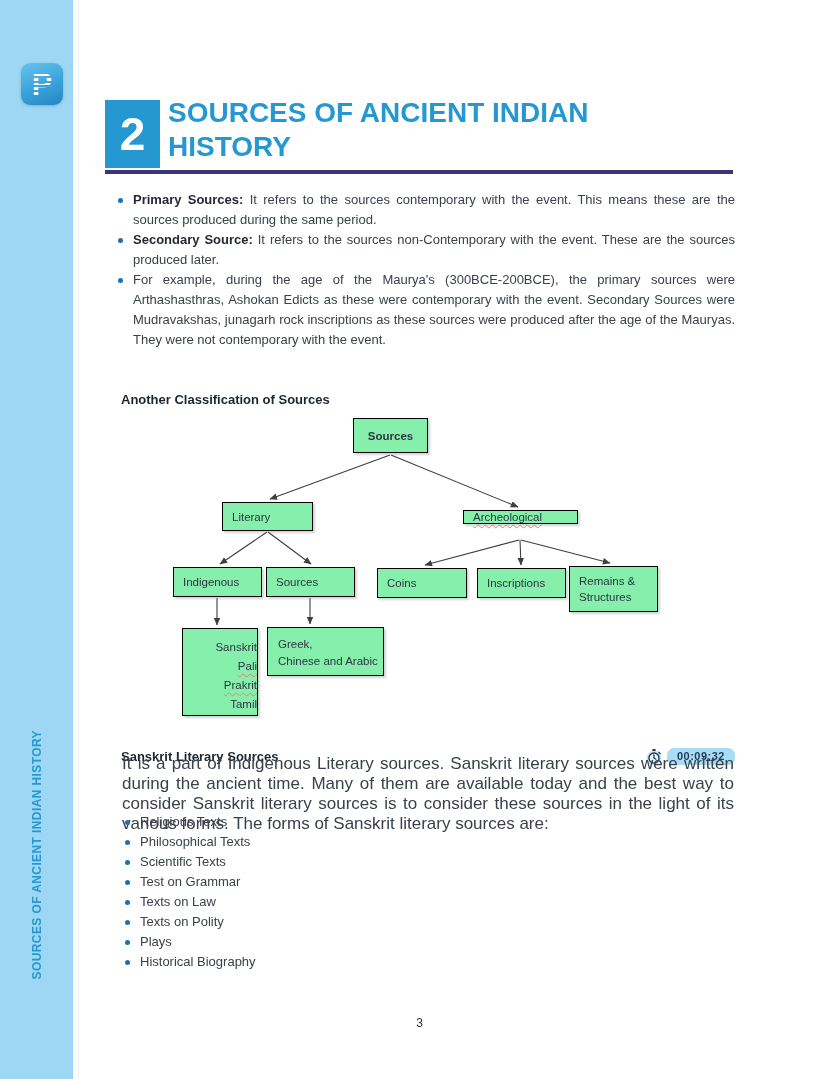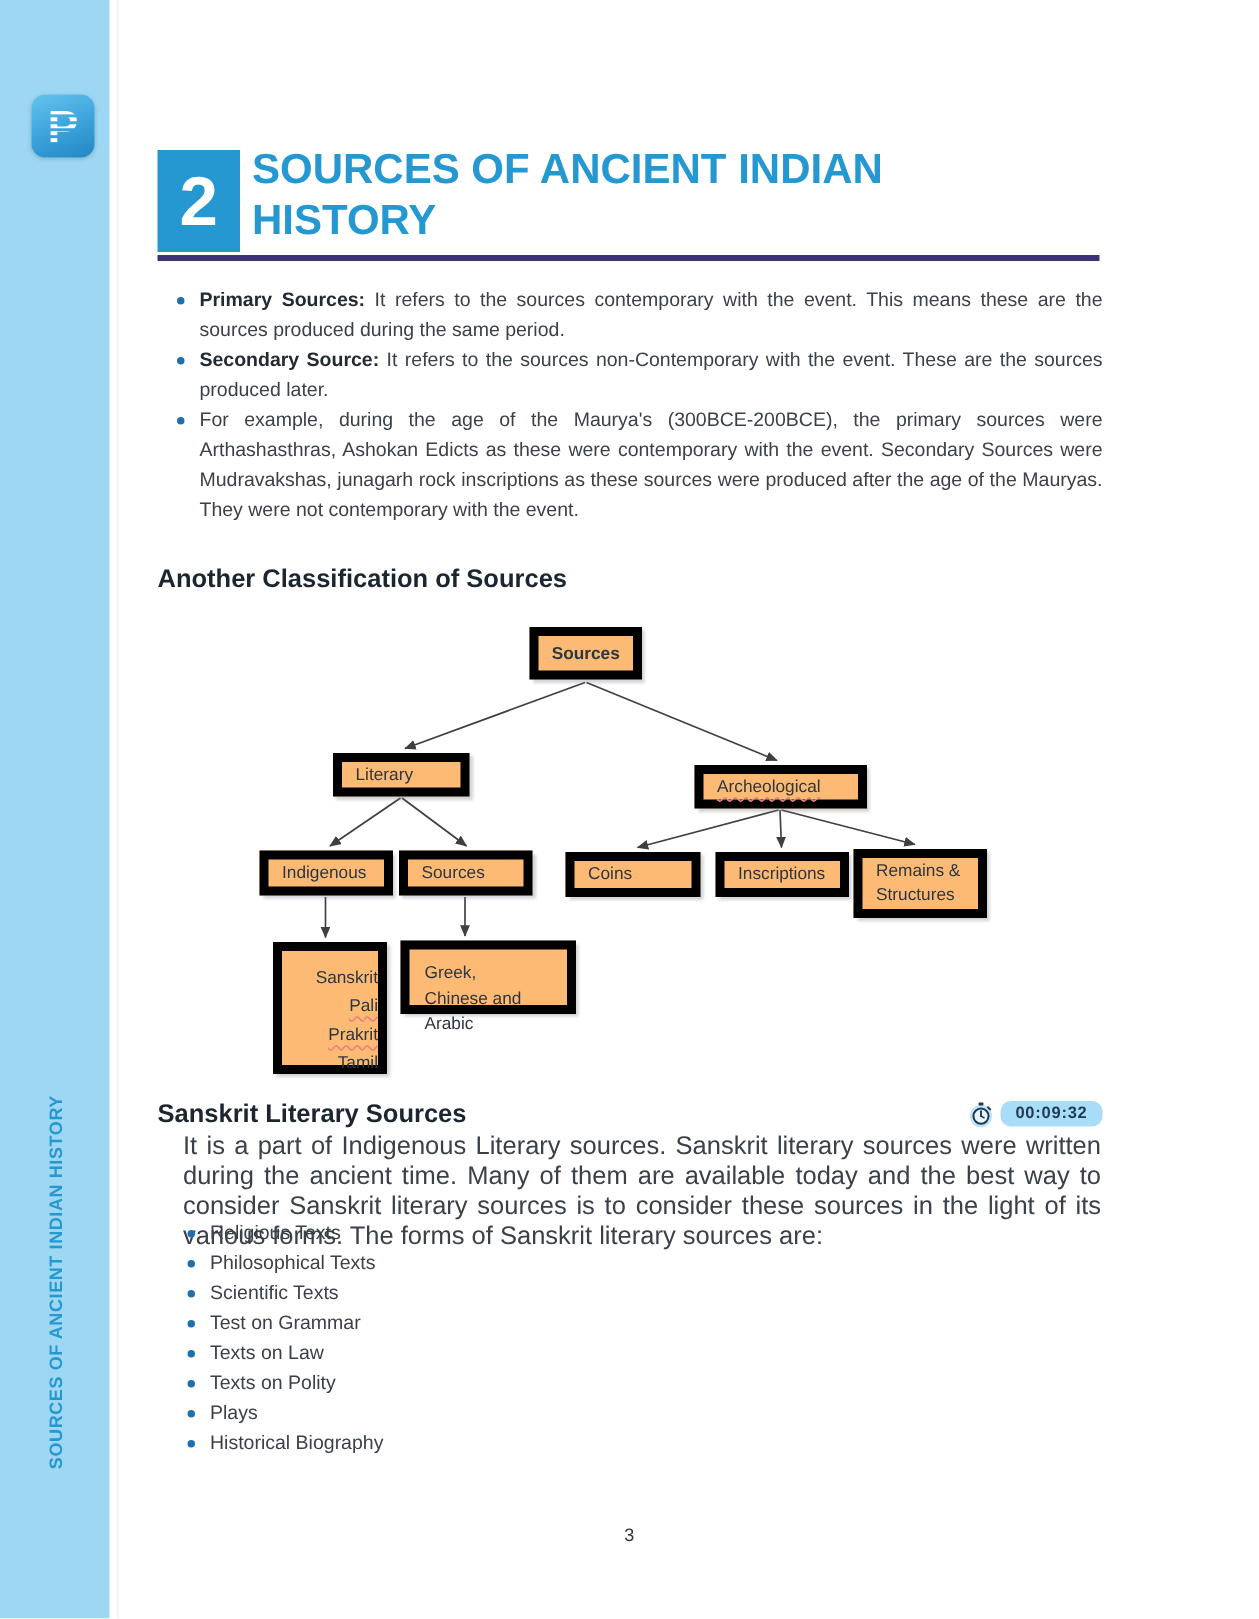--- a/index.html
+++ b/index.html
@@ -50,41 +50,41 @@
   }
   ul.blist li::before{
     content:"";position:absolute;left:13px;top:8px;width:5px;height:5px;
     border-radius:50%;background:#1d6fae;
   }
   ul.blist li b{color:#232a32;}
   .intro-list{position:absolute;left:105px;top:190px;width:630px;}
   .forms-list{position:absolute;left:112px;top:812px;width:400px;}
   .forms-list li{text-align:left;}
   
-  .h-small{font-size:17px;font-weight:bold;color:#1b2631;margin:0;}
+  .h-small{font-size:13px;font-weight:bold;color:#1b2631;margin:16px;}
   .class-heading{position:absolute;left:105px;top:376px;}
   .section-row{
     position:absolute;left:105px;top:733px;width:630px;
     display:flex;align-items:center;justify-content:space-between;
   }
   .timer{display:flex;align-items:flex-start;gap:4px;}
   .timer-pill{
     background:#a9ddf7;border-radius:7px;padding:2px 10px 3px 10px;
     font-size:11px;font-weight:bold;color:#1d3a56;letter-spacing:.5px;
   }
   
   .para{
     position:absolute;left:122px;top:754px;width:612px;margin:0;
     font-size:17px;line-height:20px;color:#3a4149;text-align:justify;
   }
   
   .diagram{position:absolute;left:0;top:410px;width:839px;height:320px;}
   .diagram svg.arrows{position:absolute;left:0;top:0;width:839px;height:320px;}
   .dbox{
-    position:absolute;box-sizing:border-box;background:#fdba74;border:6px solid #000000;
+    position:absolute;box-sizing:border-box;background:#86efac;border:1px solid #000000;
     box-shadow:2px 2px 2px rgba(120,130,140,.35);
     display:flex;align-items:center;padding:0 9px;
     font-size:11.5px;color:#2c3640;line-height:14px;
   }
   .dbox.root{justify-content:center;font-weight:bold;padding:0;}
   .dbox.block{display:block;}
   .sp{
     text-decoration-line:underline;text-decoration-style:wavy;
     text-decoration-color:#e8827e;text-decoration-thickness:1px;text-underline-offset:3px;
   }
@@ -144,21 +144,21 @@
       <line x1="521" y1="130" x2="610" y2="153"></line>
       <line x1="217" y1="188" x2="217" y2="215"></line>
       <line x1="310" y1="188" x2="310" y2="214"></line>
     </g>
   </svg>
 
   <div class="dbox root" style="left:353px;top:8px;width:75px;height:35px;">Sources</div>
 
   <div class="dbox" style="left:222px;top:92px;width:91px;height:29px;">Literary</div>
 
-  <div class="dbox" style="left:463px;top:100px;width:115px;height:29px;">
+  <div class="dbox" style="left:463px;top:100px;width:115px;height:14px;">
     <span class="sp">Archeological</span>
   </div>
 
   <div class="dbox" style="left:173px;top:157px;width:89px;height:30px;">Indigenous</div>
 
   <div class="dbox" style="left:266px;top:157px;width:89px;height:30px;">Sources</div>
 
   <div class="dbox" style="left:377px;top:158px;width:90px;height:30px;">Coins</div>
 
   <div class="dbox" style="left:477px;top:158px;width:89px;height:30px;">Inscriptions</div>

